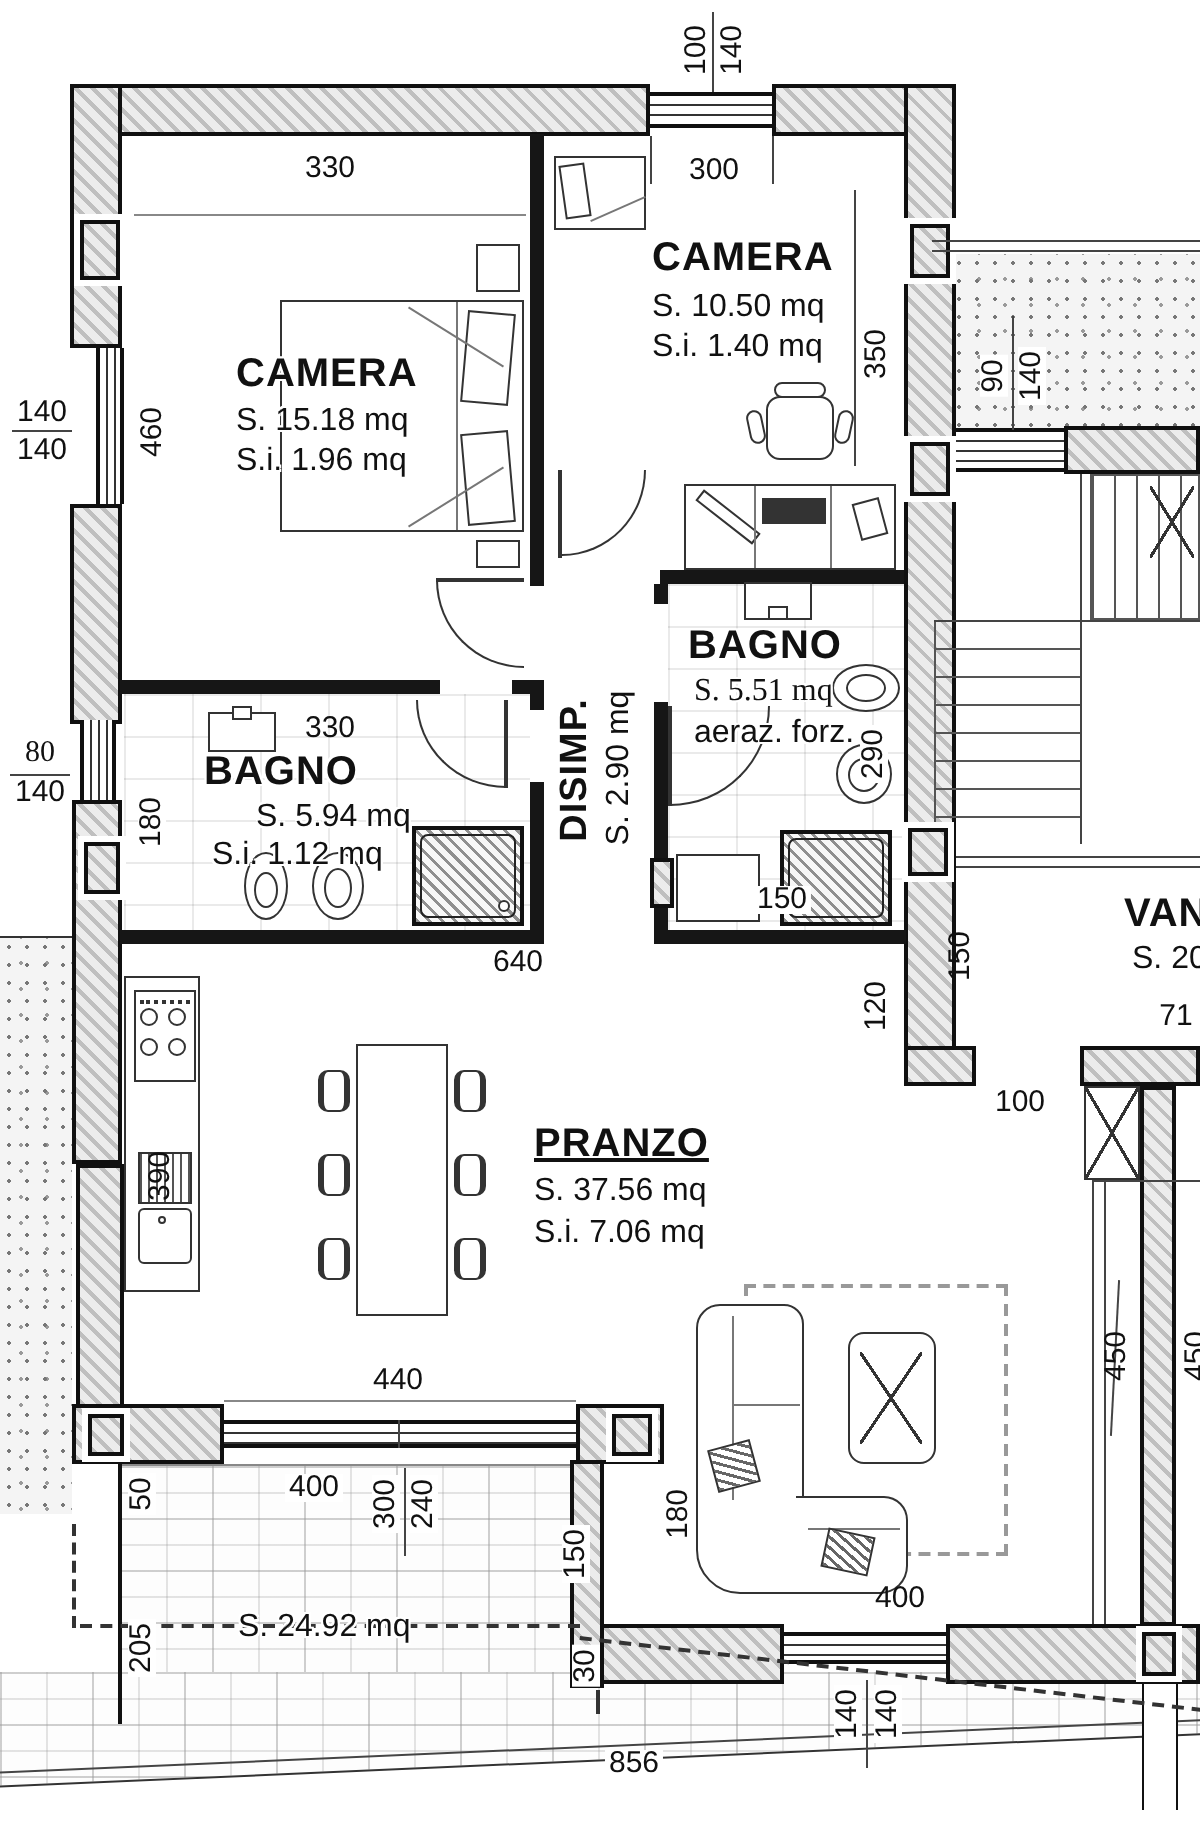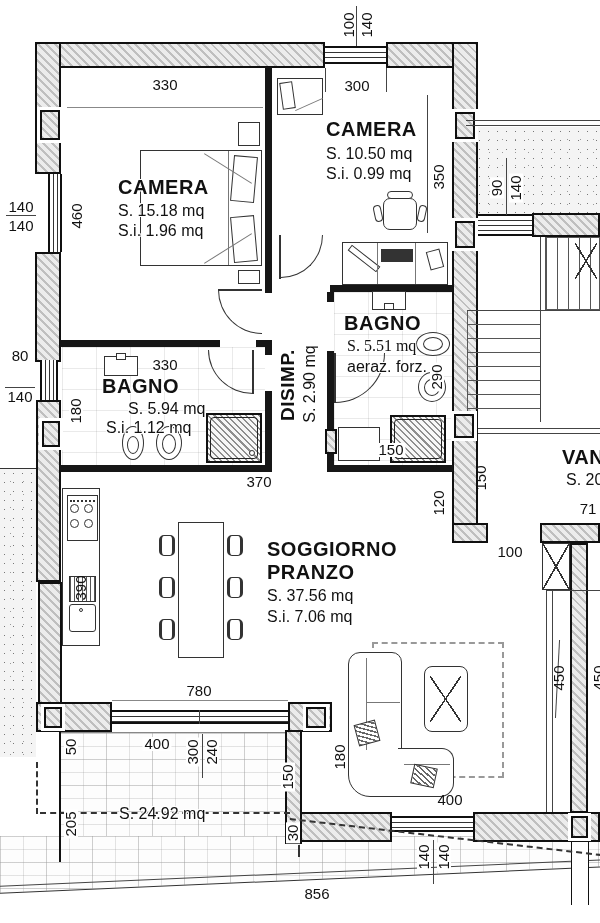--- a/index.html
+++ b/index.html
@@ -237,74 +237,73 @@
   <div class="ln" style="left:202px;top:734px;width:1px;height:44px;"></div>
   <div class="ln" style="left:433px;top:840px;width:1px;height:44px;"></div>
   <div class="lnl" style="left:112px;top:700px;width:176px;height:1px;"></div>
 
   <div class="lbl rname" style="left:118px;top:176px;">CAMERA</div>
   <div class="lbl rarea" style="left:118px;top:202px;">S. 15.18 mq</div>
   <div class="lbl rarea" style="left:118px;top:222px;">S.i. 1.96 mq</div>
 
   <div class="lbl rname" style="left:326px;top:118px;">CAMERA</div>
   <div class="lbl rarea" style="left:326px;top:145px;">S. 10.50 mq</div>
-  <div class="lbl rarea" style="left:326px;top:165px;">S.i. 0.99 mq</div>
+  <div class="lbl rarea" style="left:326px;top:165px;">S.i. 1.40 mq</div>
 
   <div class="lbl rname" style="left:102px;top:375px;">BAGNO</div>
   <div class="lbl rarea" style="left:106px;top:400px;margin-left:22px;">S. 5.94 mq</div>
   <div class="lbl rarea" style="left:106px;top:419px;">S.i. 1.12 mq</div>
 
   <div class="lbl rname" style="left:344px;top:312px;">BAGNO</div>
   <div class="lbl rarea" style="left:347px;top:337px;font-family:Liberation Serif, serif;">S. 5.51 mq</div>
   <div class="lbl rarea" style="left:347px;top:358px;">aeraz. forz.</div>
 
   <div class="lbl rot rname" style="left:288px;top:385px;font-size:19px;">DISIMP.</div>
   <div class="lbl rot rarea" style="left:310px;top:384px;">S. 2.90 mq</div>
 
-  <div class="lbl rname" style="left:267px;top:538px;">SOGGIORNO</div>
-  <div class="lbl rname" style="left:267px;top:561px;">PRANZO</div>
+  <div class="lbl rname" style="left:267px;top:561px;text-decoration:underline;">PRANZO</div>
   <div class="lbl rarea" style="left:267px;top:587px;">S. 37.56 mq</div>
   <div class="lbl rarea" style="left:267px;top:608px;">S.i. 7.06 mq</div>
 
   <div class="lbl rarea" style="left:119px;top:805px;">S. 24.92 mq</div>
 
   <div class="lbl rname" style="left:562px;top:446px;">VAN</div>
   <div class="lbl rarea" style="left:566px;top:471px;">S. 20.</div>
 
   <span class="dim rot" style="left:348px;top:25px;">100</span>
   <span class="dim rot" style="left:366px;top:25px;">140</span>
   <span class="dim" style="left:165px;top:84px;">330</span>
   <span class="dim" style="left:357px;top:85px;">300</span>
   <span class="dim rot" style="left:76px;top:216px;">460</span>
   <span class="dim" style="left:21px;top:206px;">140</span>
   <span class="dim" style="left:21px;top:225px;">140</span>
   <span class="dim rot" style="left:438px;top:177px;">350</span>
   <span class="dim rot bgw" style="left:497px;top:188px;">90</span>
   <span class="dim rot bgw" style="left:516px;top:188px;">140</span>
   <span class="dim" style="left:165px;top:364px;">330</span>
-  <span class="dim" style="left:20px;top:355px;">80</span>
+  <span class="dim" style="left:20px;top:377px;font-family:Liberation Serif, serif;">80</span>
   <span class="dim" style="left:20px;top:396px;">140</span>
   <span class="dim rot bgw" style="left:76px;top:411px;">180</span>
   <span class="dim rot bgw" style="left:437px;top:377px;">290</span>
   <span class="dim bgw" style="left:391px;top:450px;">150</span>
-  <span class="dim" style="left:259px;top:481px;">370</span>
+  <span class="dim" style="left:259px;top:481px;">640</span>
   <span class="dim rot" style="left:438px;top:503px;">120</span>
   <span class="dim rot" style="left:480px;top:478px;">150</span>
   <span class="dim" style="left:510px;top:551px;">100</span>
   <span class="dim" style="left:588px;top:508px;">71</span>
   <span class="dim rot" style="left:80px;top:588px;">390</span>
-  <span class="dim" style="left:199px;top:690px;">780</span>
+  <span class="dim" style="left:199px;top:690px;">440</span>
   <span class="dim rot bgw" style="left:71px;top:747px;">50</span>
   <span class="dim bgw" style="left:157px;top:744px;">400</span>
   <span class="dim rot bgw" style="left:193px;top:752px;">300</span>
   <span class="dim rot bgw" style="left:212px;top:752px;">240</span>
   <span class="dim rot bgw" style="left:288px;top:777px;">150</span>
   <span class="dim rot bgw" style="left:71px;top:824px;">205</span>
   <span class="dim rot bgw" style="left:293px;top:833px;">30</span>
-  <span class="dim bgw" style="left:317px;top:882px;margin-top:12px;">856</span>
+  <span class="dim bgw" style="left:317px;top:882px;">856</span>
   <span class="dim rot" style="left:339px;top:757px;">180</span>
   <span class="dim" style="left:450px;top:799px;">400</span>
   <span class="dim rot" style="left:558px;top:678px;">450</span>
   <span class="dim rot" style="left:598px;top:678px;">450</span>
   <span class="dim rot bgw" style="left:424px;top:857px;">140</span>
   <span class="dim rot bgw" style="left:444px;top:857px;">140</span>
 
 </div>
 
 </body></html>

